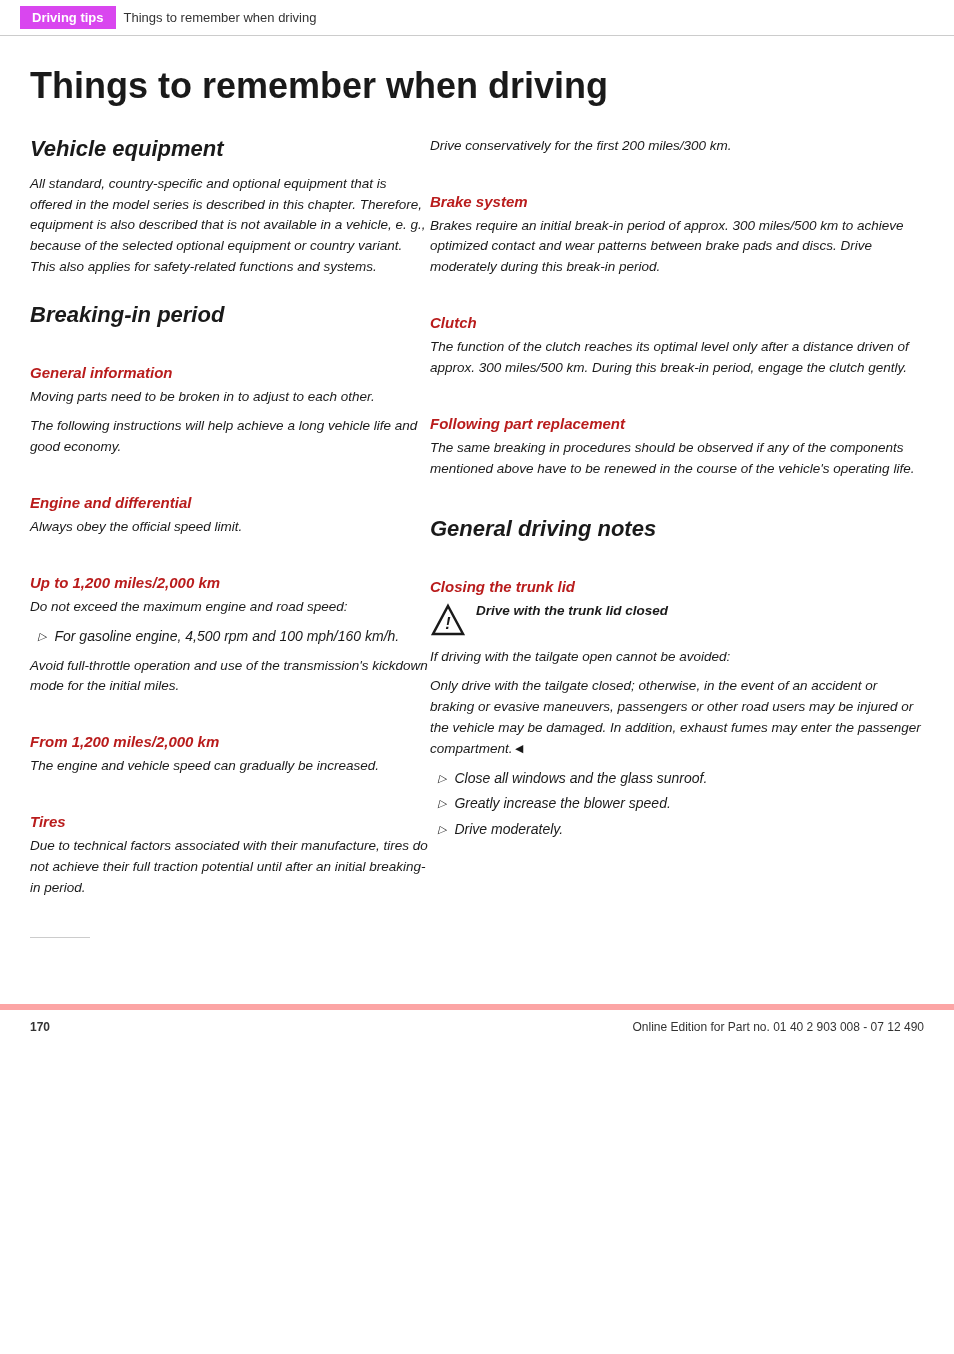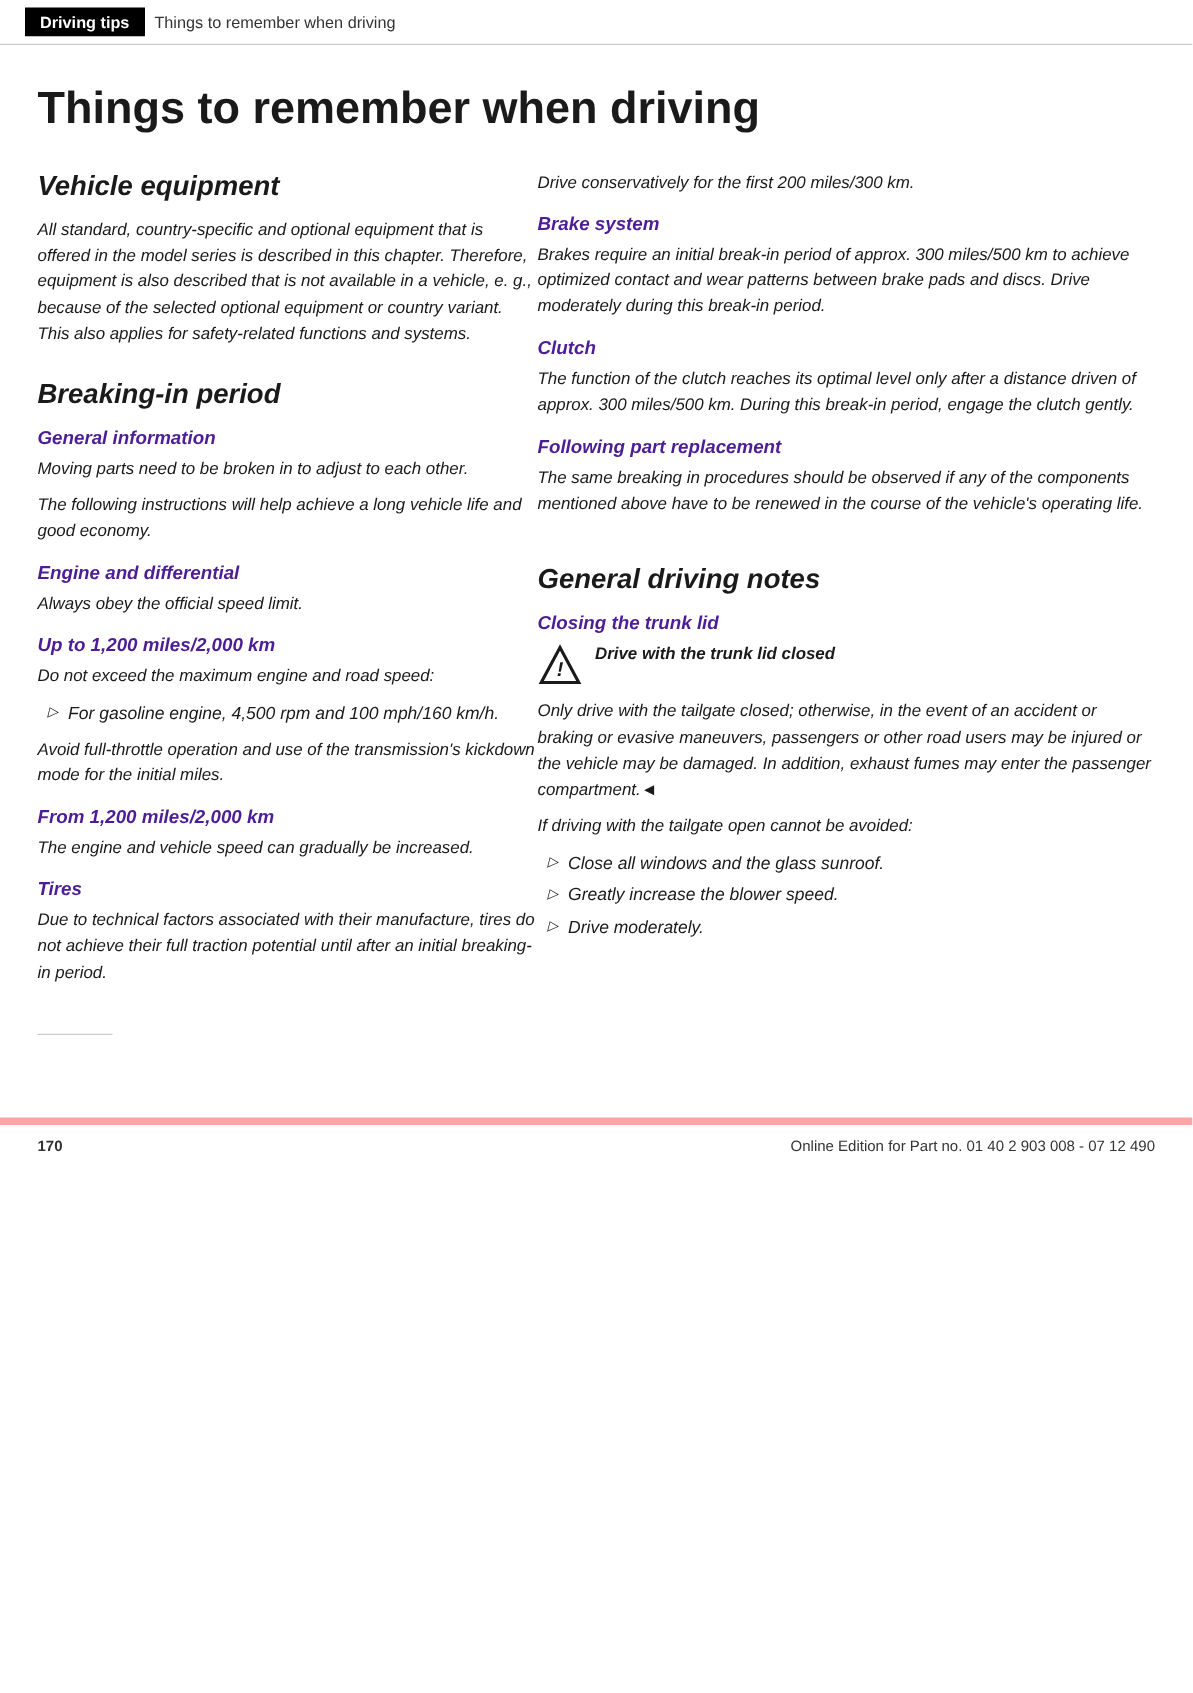--- a/index.html
+++ b/index.html
@@ -16,21 +16,21 @@
     
     .top-nav {
       display: flex;
       align-items: center;
       border-bottom: 1px solid #ccc;
       padding: 6px 20px;
       font-size: 13px;
     }
 
     .top-nav .nav-active {
-      background: #000000;
+      background: #d946ef;
       color: #fff;
       padding: 4px 12px;
       font-weight: bold;
       margin-right: 8px;
     }
 
     .top-nav .nav-breadcrumb {
       color: #333;
     }
 
@@ -73,23 +73,23 @@
     }
 
     .section-heading:first-child {
       margin-top: 0;
     }
 
     
     .sub-heading {
       font-size: 15px;
       font-weight: bold;
-      color: #4c1d95;
+      color: #b91c1c;
       margin-bottom: 6px;
-      margin-top: 14px;
+      margin-top: 36px;
     }
 
     
     p {
       font-size: 13.5px;
       line-height: 1.55;
       color: #1a1a1a;
       margin-bottom: 8px;
     }
 
@@ -222,23 +222,23 @@
       <div class="sub-heading">Closing the trunk lid</div>
 
       <div class="warning-box">
         <svg class="warning-icon" viewBox="0 0 36 36" xmlns="http://www.w3.org/2000/svg">
           <polygon points="18,3 33,31 3,31" fill="none" stroke="#1a1a1a" stroke-width="2.5"></polygon>
           <text x="18" y="26" text-anchor="middle" font-size="16" font-weight="bold" fill="#1a1a1a">!</text>
         </svg>
         <p class="warning-text">Drive with the trunk lid closed</p>
       </div>
 
+      <p>If driving with the tailgate open cannot be avoided:</p>
+
       <p>Only drive with the tailgate closed; otherwise, in the event of an accident or braking or evasive maneuvers, passengers or other road users may be injured or the vehicle may be damaged. In addition, exhaust fumes may enter the passenger compartment.◄</p>
-
-      <p>If driving with the tailgate open cannot be avoided:</p>
 
       <ul class="bullet-list">
         <li>Close all windows and the glass sunroof.</li>
         <li>Greatly increase the blower speed.</li>
         <li>Drive moderately.</li>
       </ul>
 
     </div>
   </div>
 

